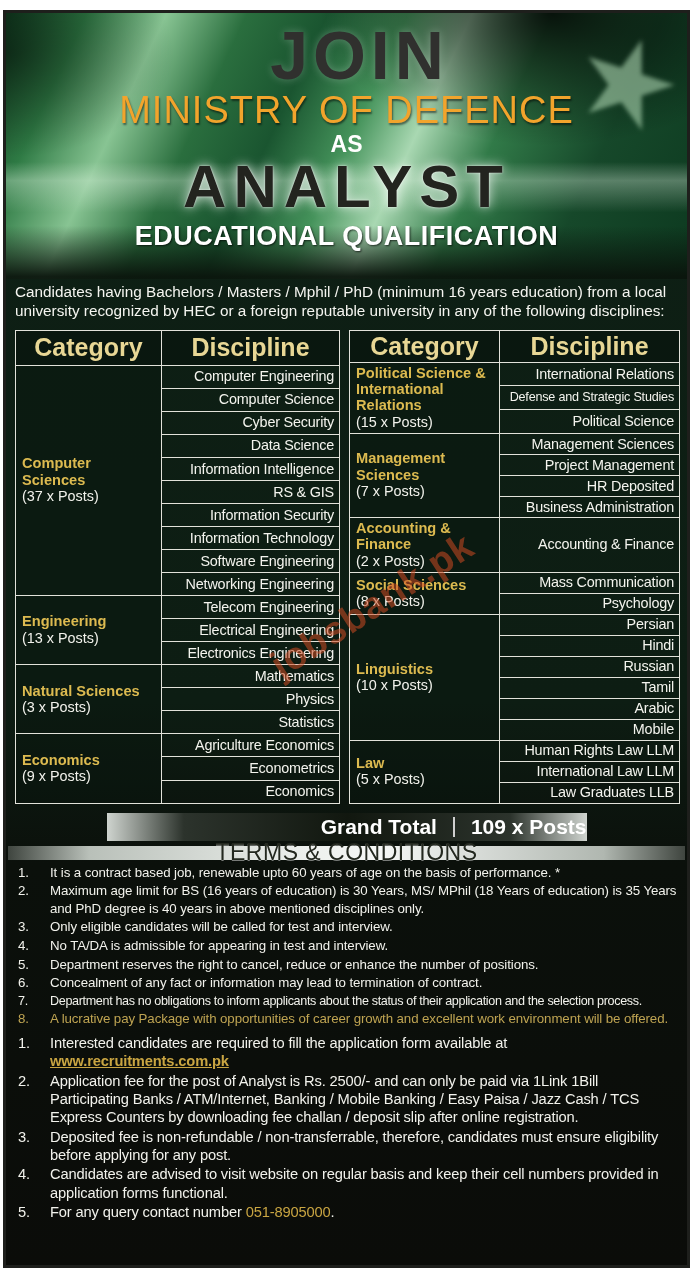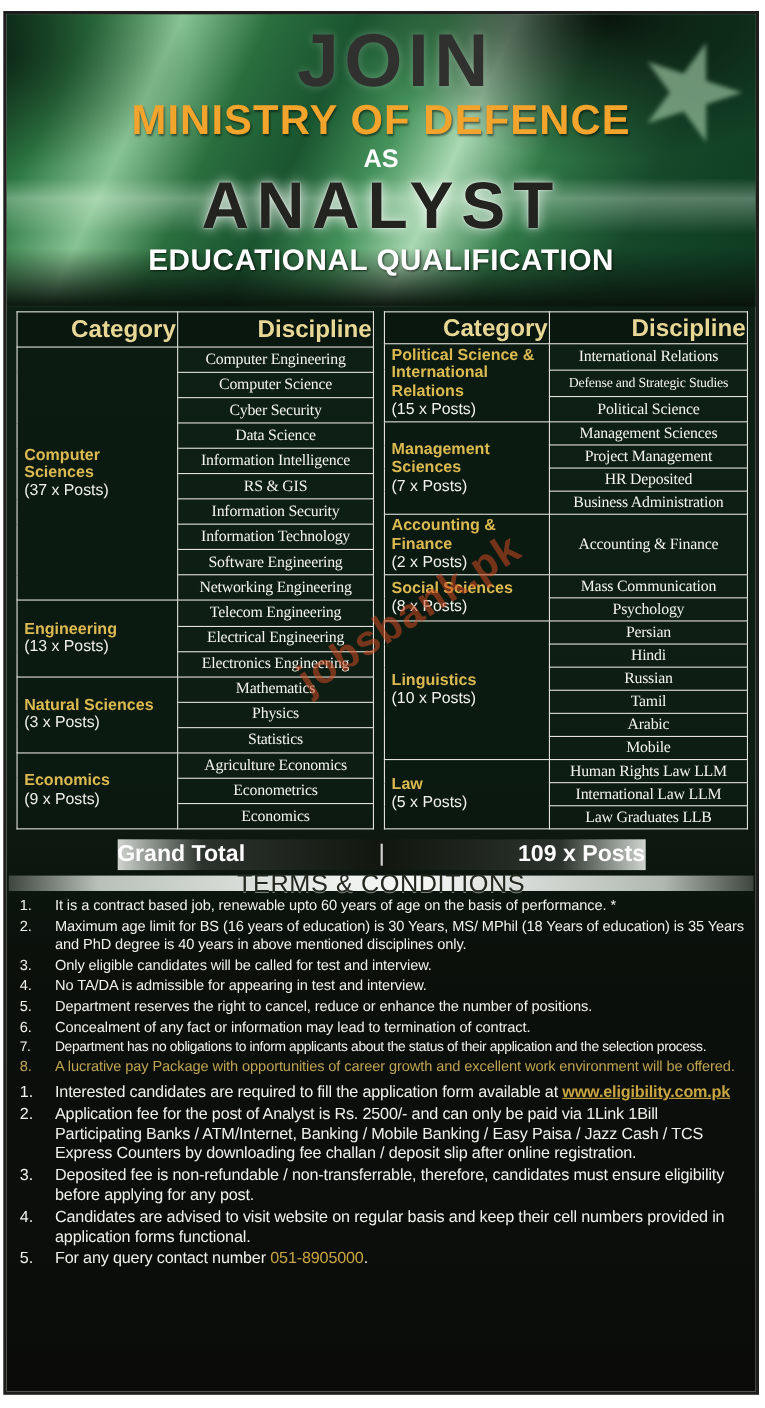--- a/index.html
+++ b/index.html
@@ -28,21 +28,21 @@
   }
   .star {
     position:absolute; top:10px; right:6px; font-size:118px; line-height:1;
     color:rgba(185,228,190,0.55); transform:rotate(18deg); filter:blur(2px);
   }
   .t-join {
     font-size:68px; font-weight:900; color:#30302e; letter-spacing:5px;
     line-height:1; padding-top:8px; text-shadow:0 0 8px rgba(255,255,255,0.25);margin-left:26px;
   }
   .t-mod {
-    font-size:38px; font-weight:700; color:#f2a42c; letter-spacing:1px;
+    font-size:38px; font-weight:400; color:#f2a42c; letter-spacing:1px;
     line-height:1.05; margin-top:2px; text-shadow:1px 2px 2px rgba(0,0,0,0.5);
   }
   .t-as { font-size:23px; font-weight:900; color:#ffffff; line-height:1.15; }
   .t-analyst {
     font-size:60px; font-weight:900; color:#23241f; letter-spacing:7px; line-height:1;
     text-shadow:0 0 12px rgba(255,255,255,0.8), 0 0 2px rgba(255,255,255,0.9);
   }
   .t-edu {
     font-size:27px; font-weight:800; color:#ffffff; letter-spacing:0.5px;
     margin-top:4px; text-shadow:1px 1px 2px rgba(0,0,0,0.65);
@@ -51,39 +51,39 @@
   .intro {
     font-size:15.3px; line-height:1.26; padding:3px 9px 5px 9px; color:#f5f5f0;
     text-align:left;
   }
   
   .tables { display:flex; justify-content:space-between; padding:4px 7px 0 9px; position:relative; }
   table { border-collapse:collapse; table-layout:fixed; }
   .tbl-left { width:324px; } .tbl-right { width:330px; }
   th,td { border:1.6px solid #e2e2da; }
   th.hdr {
-    height:29px; font-size:22px; font-weight:700; color:#e8d795;
-    background:rgba(6,16,10,0.5); text-align:right;margin-top:16px;
+    height:29px; font-size:25px; font-weight:700; color:#e8d795;
+    background:rgba(6,16,10,0.5); text-align:center;margin-top:16px;
   }
   td.cat { vertical-align:middle; padding:2px 6px; background:rgba(8,20,12,0.3); }
   .cat-name { color:#dcba50; font-weight:700; font-size:14.6px; line-height:1.12; }
   .cat-posts { color:#f2f2ec; font-size:14.4px; line-height:1.2; }
   td.disc {
     height:21px; font-size:14.4px; color:#f4f4ee; padding:0 5px; line-height:1.02;
-    letter-spacing:-0.2px; white-space:nowrap; overflow:hidden; text-align:center;font-family:Liberation Serif, serif;
+    letter-spacing:-0.2px; white-space:nowrap; overflow:hidden; text-align:right;
   }
   td.disc.small { font-size:12.6px; }
   .watermark {
     position:absolute; left:250px; top:258px; transform:rotate(-33deg);
     font-size:38px; font-weight:700; color:rgba(205,75,35,0.55);
     letter-spacing:1px; pointer-events:none; z-index:5;
   }
   
   .grand {
-    display:flex; align-items:center; justify-content:space-between; gap:16px;
+    display:flex; align-items:center; justify-content:flex-end; gap:16px;
     width:480px; margin:9px auto 5px auto; height:28px;
     background:linear-gradient(90deg,#cfd4cf 0%,#2c332c 16%,#11170f 50%,#2c332c 84%,#cfd4cf 100%);
     font-size:21px; font-weight:800; color:#ffffff;
   }
   .grand .divider { width:2px; height:20px; background:#cfcfcf; }
   
   .ribbon {
     height:14px; margin:2px 2px 3px 2px; display:flex; align-items:center; justify-content:center;
     font-size:23px; font-weight:400; color:#23281f; letter-spacing:0.5px;
     background:linear-gradient(90deg,#3f453f 0%,#b9c0b9 12%,#eef1ee 45%,#f5f7f5 55%,#b0b7b0 88%,#3f453f 100%);
@@ -111,20 +111,21 @@
 
   <div class="hero">
     <div class="star">★</div>
     <div class="t-join">JOIN</div>
     <div class="t-mod">MINISTRY OF DEFENCE</div>
     <div class="t-as">AS</div>
     <div class="t-analyst">ANALYST</div>
     <div class="t-edu">EDUCATIONAL QUALIFICATION</div>
   </div>
 
+  <div class="intro">Candidates having Bachelors / Masters / Mphil / PhD (minimum 16 years education) from a local university recognized by HEC or a foreign reputable university in any of the following disciplines:</div>
 
   <div class="tables">
 
     <table class="tbl-left">
       <colgroup>
           <col style="width:146px">
           <col style="width:178px">
         </colgroup>
       <tbody>
           <tr>
@@ -316,20 +317,20 @@
     <li>Maximum age limit for BS (16 years of education) is 30 Years, MS/ MPhil (18 Years of education) is 35 Years and PhD degree is 40 years in above mentioned disciplines only.</li>
     <li>Only eligible candidates will be called for test and interview.</li>
     <li>No TA/DA is admissible for appearing in test and interview.</li>
     <li>Department reserves the right to cancel, reduce or enhance the number of positions.</li>
     <li>Concealment of any fact or information may lead to termination of contract.</li>
     <li class="tight">Department has no obligations to inform applicants about the status of their application and the selection process.</li>
     <li class="gold">A lucrative pay Package with opportunities of career growth and excellent work environment will be offered.</li>
   </ol>
 
   <ol class="num apply-list">
-    <li><span>Interested candidates are required to fill the application form available at </span><span class="link">www.eligibility.com.pk</span></li>
+    <li><span>Interested candidates are required to fill the application form available at </span><span class="link">www.recruitments.com.pk</span></li>
     <li>Application fee for the post of Analyst is Rs. 2500/- and can only be paid via 1Link 1Bill Participating Banks / ATM/Internet, Banking / Mobile Banking / Easy Paisa / Jazz Cash / TCS Express Counters by downloading fee challan / deposit slip after online registration.</li>
     <li>Deposited fee is non-refundable / non-transferrable, therefore, candidates must ensure eligibility before applying for any post.</li>
     <li>Candidates are advised to visit website on regular basis and keep their cell numbers provided in application forms functional.</li>
     <li><span>For any query contact number </span><span class="phone">051-8905000</span><span>.</span></li>
   </ol>
 
 </div>
 
 </body></html>

